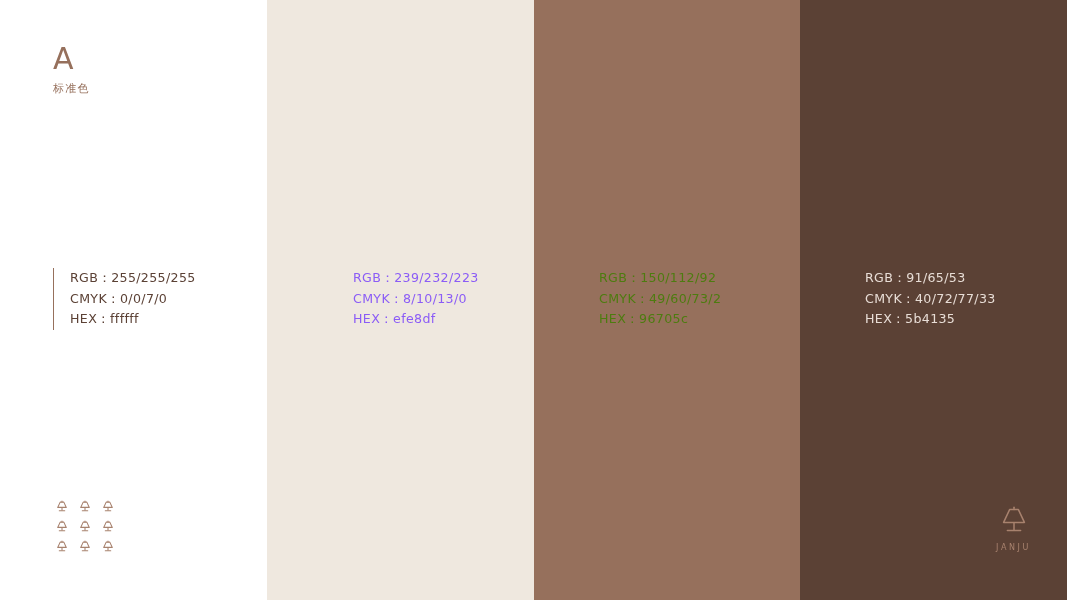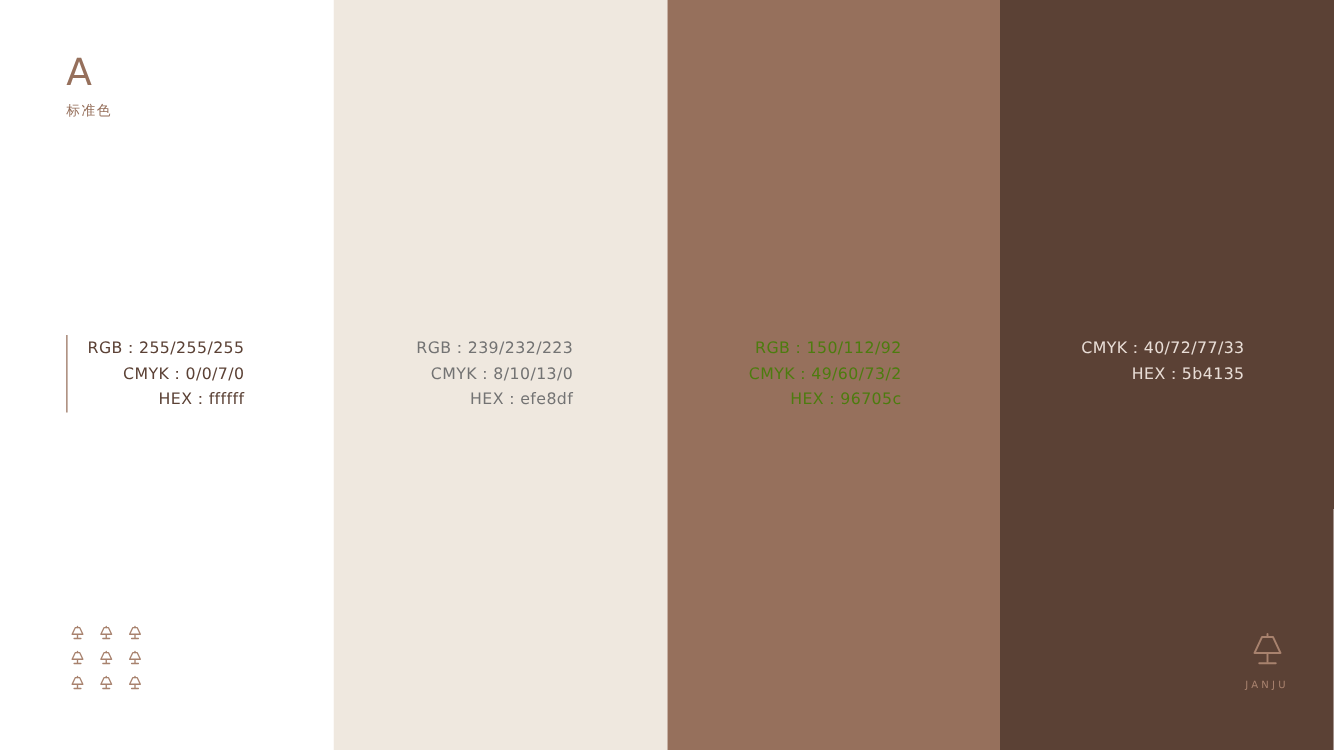--- a/index.html
+++ b/index.html
@@ -51,21 +51,21 @@
 
   
   .info {
     position:absolute;
     top:268px;
     font-size:12.6px;
     line-height:20.5px;
     letter-spacing:0.35px;
     white-space:nowrap;
   }
-  .info .row { display:block;text-align:right; }
+  .info .row { display:block; }
   .info .lbl { }
   .info .val { }
 
   .info.with-rule {
     padding-left:16px;
     border-left:1.6px solid #96705c;
   }
 
   .info-1 { left:53px;  color:#5b4135; }
   .info-2 { left:333px; color:#5b4135; }
@@ -127,21 +127,21 @@
       <span class="lbl">RGB：</span><span class="val">255/255/255</span>
     </span>
     <span class="row">
       <span class="lbl">CMYK：</span><span class="val">0/0/7/0</span>
     </span>
     <span class="row">
       <span class="lbl">HEX：</span><span class="val">ffffff</span>
     </span>
   </div>
 
-  <div class="info info-2" style="color: #737373;">
+  <div class="info info-2" style="color: #8b5cf6; margin-left: 20px;">
     <span class="row">
       <span class="lbl">RGB：</span><span class="val">239/232/223</span>
     </span>
     <span class="row">
       <span class="lbl">CMYK：</span><span class="val">8/10/13/0</span>
     </span>
     <span class="row">
       <span class="lbl">HEX：</span><span class="val">efe8df</span>
     </span>
   </div>
@@ -152,20 +152,23 @@
     </span>
     <span class="row">
       <span class="lbl">CMYK：</span><span class="val">49/60/73/2</span>
     </span>
     <span class="row">
       <span class="lbl">HEX：</span><span class="val">96705c</span>
     </span>
   </div>
 
   <div class="info info-4" style="color: rgb(232, 221, 214);">
+    <span class="row">
+      <span class="lbl">RGB：</span><span class="val">91/65/53</span>
+    </span>
     <span class="row">
       <span class="lbl">CMYK：</span><span class="val">40/72/77/33</span>
     </span>
     <span class="row">
       <span class="lbl">HEX：</span><span class="val">5b4135</span>
     </span>
   </div>
 
   <div class="lamp-grid" id="lamp-grid">
       <span class="lamp-cell"><svg viewBox="0 0 34 30" width="14" height="14" aria-hidden="true">

